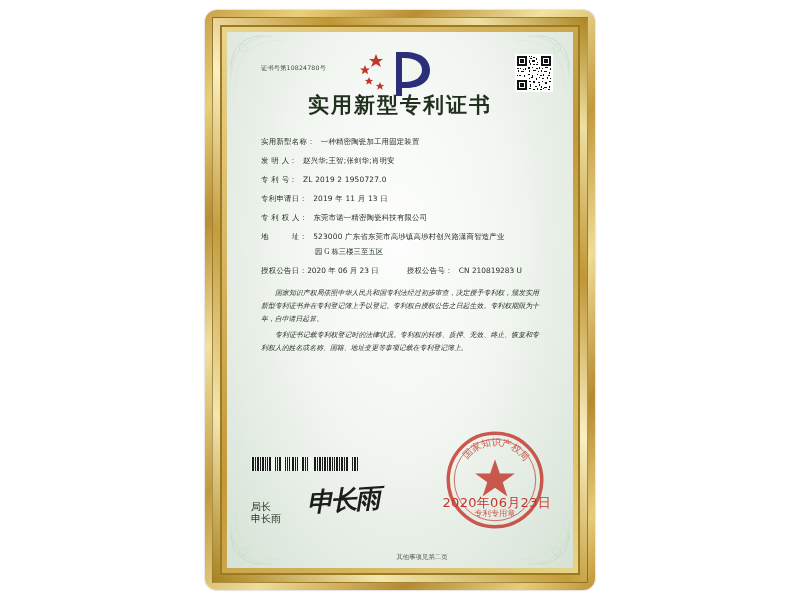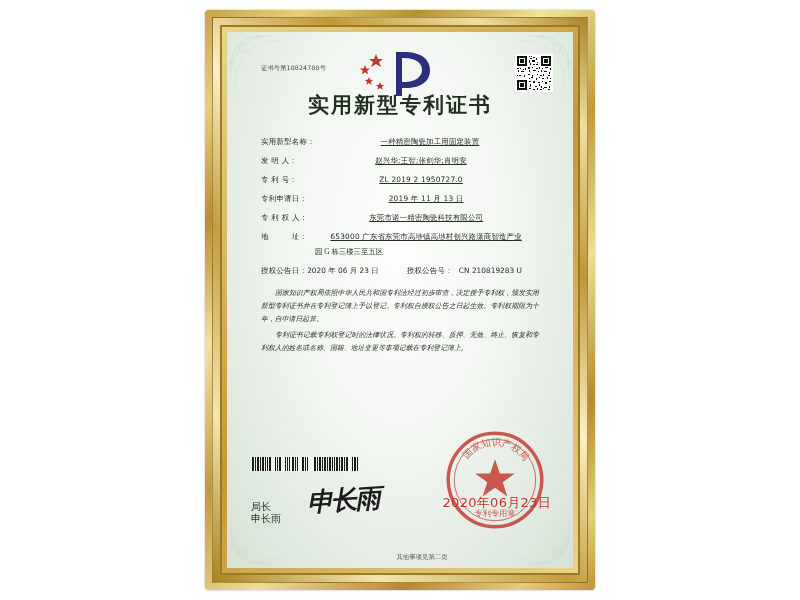--- a/index.html
+++ b/index.html
@@ -21,21 +21,21 @@
   .cert-outer {
     position: absolute;
     left: 205px;
     top: 10px;
     width: 390px;
     height: 580px;
     background:
       linear-gradient(135deg,#c9a24a 0%, #e8d07a 10%, #b98e32 22%, #f2e2a0 35%,
                       #c19a3e 50%, #efdc96 65%, #b58a30 80%, #e6cd78 92%, #bf9436 100%);
     box-shadow: 0 0 2px rgba(0,0,0,0.35);
-    border-radius: 4px;
+    border-radius: 12px;
   }
   .cert-bevel {
     position: absolute;
     left: 7px; top: 7px; right: 7px; bottom: 7px;
     background:
       linear-gradient(45deg,#a8821f 0%, #f4e6ad 18%, #c49c3c 38%, #fbf0c4 55%,
                       #c09636 72%, #efdfa1 88%, #ab8524 100%);
     border: 1px solid rgba(120,90,20,0.55);
   }
   .cert-innerline {
@@ -113,32 +113,30 @@
     margin-top: 16px;
     padding: 0 14px 0 14px;
   }
   .frow {
     display: flex;
     align-items: flex-start;
     font-size: 7.4px;
     line-height: 13px;
     margin-bottom: 6px;
     color: #253023;
-    text-align: center;
   }
   .flabel {
     flex: 0 0 auto;
     white-space: nowrap;
     letter-spacing: 0.3px;
   }
   .fvalue {
     flex: 1 1 auto;
     margin-left: 6px;
     letter-spacing: 0.2px;
-    text-decoration: underline;
   }
   .frow.two {
     justify-content: flex-start;
   }
   .frow .seg2 {
     margin-left: 28px;
     display: flex;
     white-space: nowrap;
   }
   .addr-cont {
@@ -386,21 +384,21 @@
           <div class="frow">
             <span class="flabel">专利申请日：</span>
             <span class="fvalue">2019 年 11 月 13 日</span>
           </div>
           <div class="frow">
             <span class="flabel">专 利 权 人：</span>
             <span class="fvalue">东莞市诺一精密陶瓷科技有限公司</span>
           </div>
           <div class="frow">
             <span class="flabel">地　　　址：</span>
-            <span class="fvalue">653000 广东省东莞市高埗镇高埗村创兴路潇商智造产业</span>
+            <span class="fvalue">523000 广东省东莞市高埗镇高埗村创兴路潇商智造产业</span>
           </div>
           <div class="addr-cont">园 G 栋三楼三至五区</div>
 
           <div class="frow two">
             <span class="flabel">授权公告日：</span>
             <span>2020 年 06 月 23 日</span>
             <span class="seg2">
               <span class="flabel">授权公告号：</span>
               <span style="margin-left:6px">CN 210819283 U</span>
             </span>

